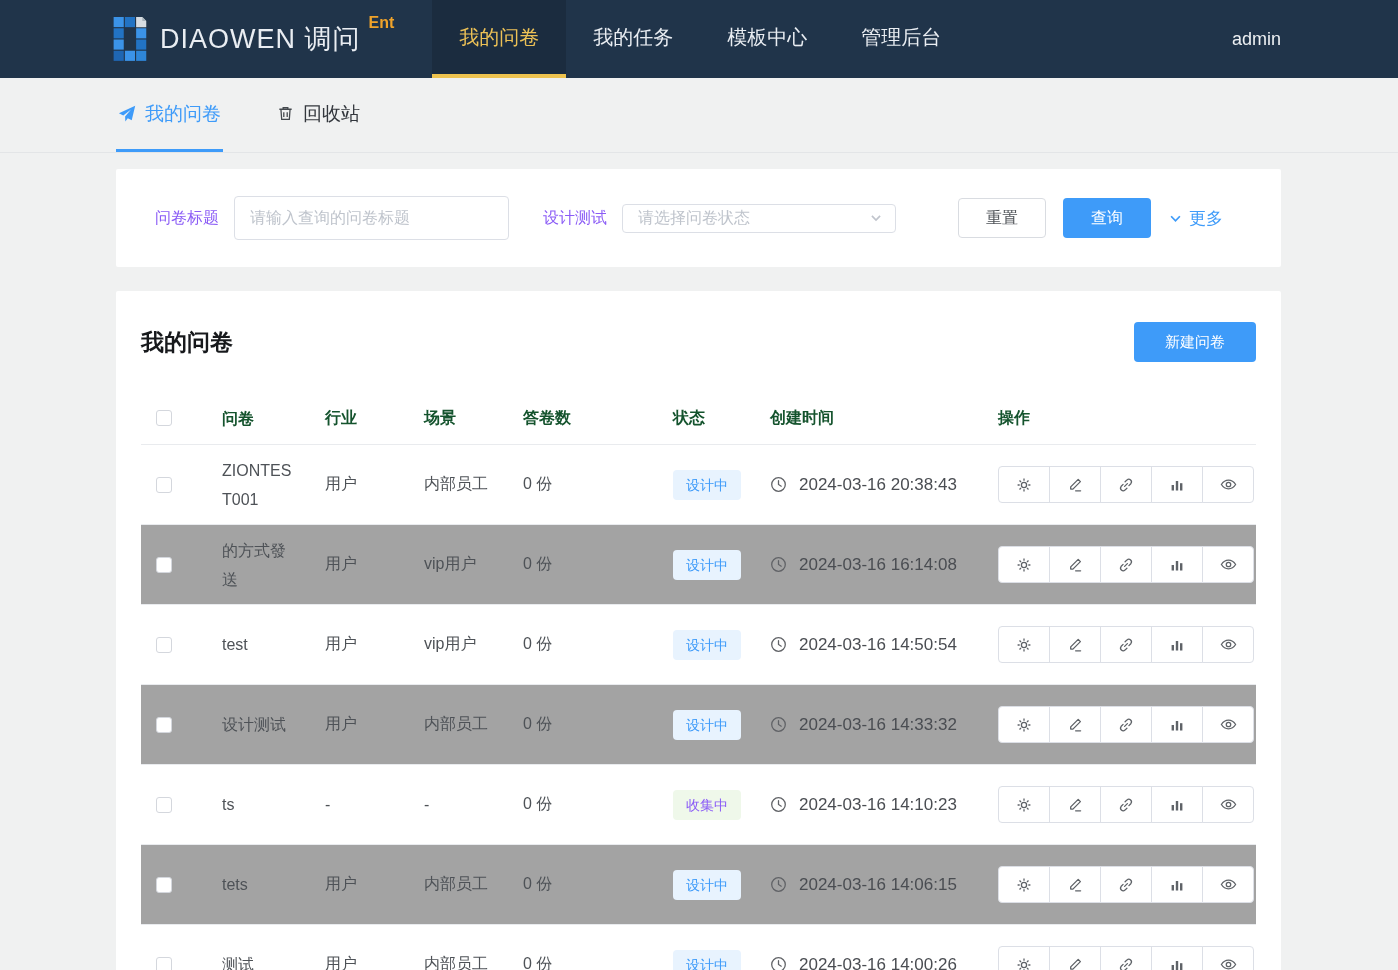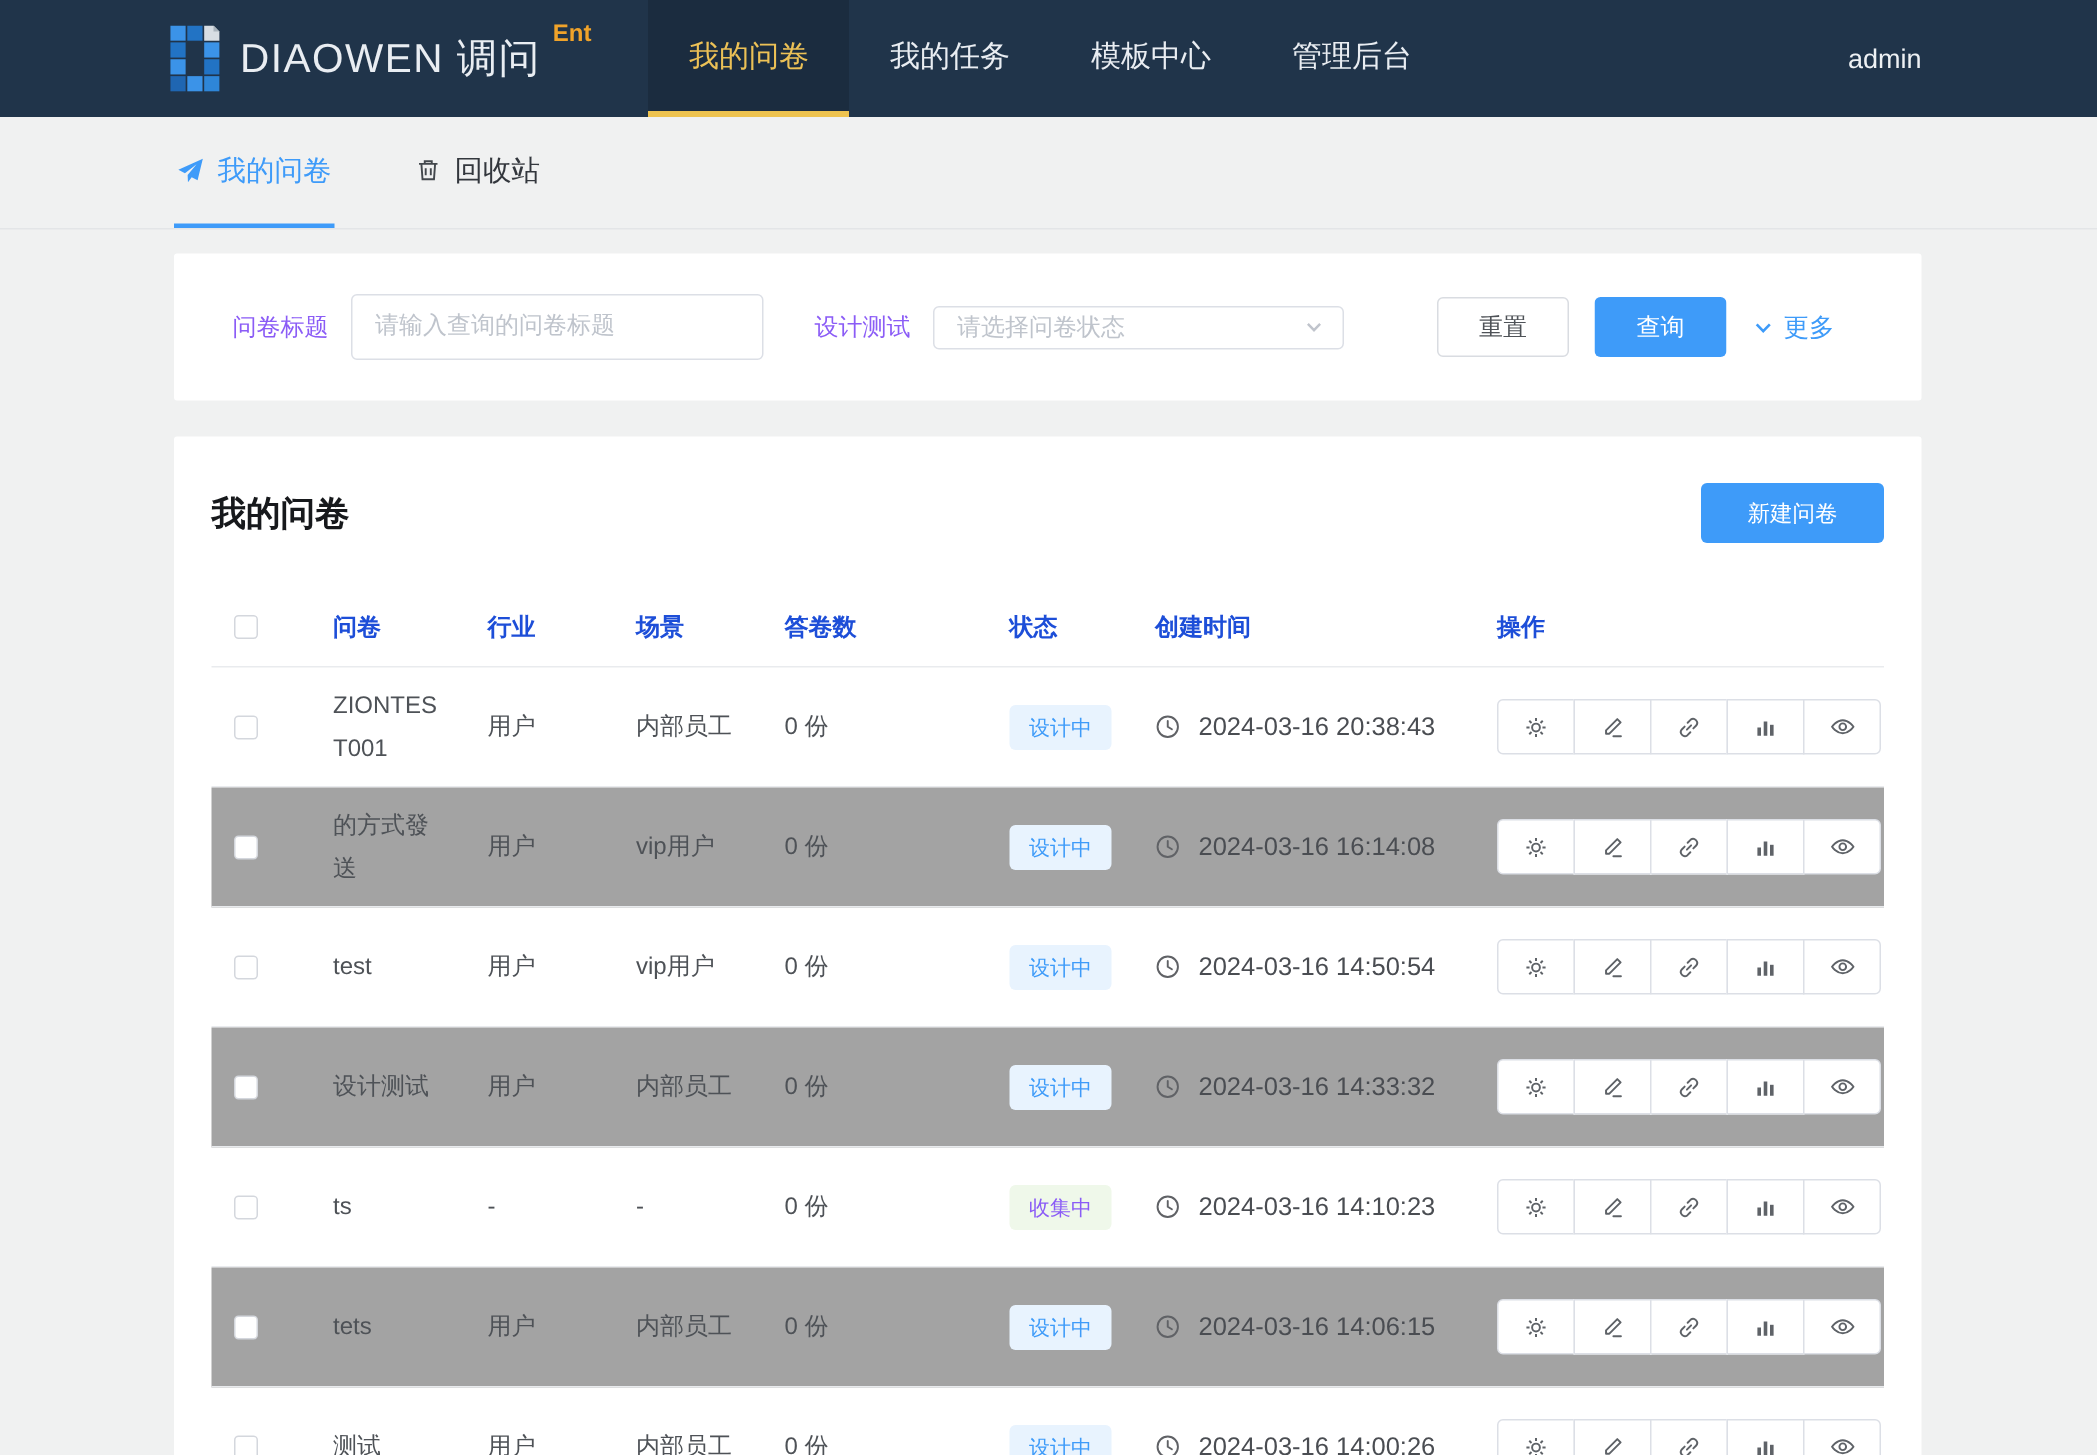--- a/index.html
+++ b/index.html
@@ -42,21 +42,21 @@
   .more-link { display:inline-flex; align-items:center; gap:6px; color:#3e9bf9; font-size:17px; cursor:pointer; }
 
   
   .main-panel { margin-top:24px; height:760px; padding:0 25px; }
   .panel-head { display:flex; align-items:center; justify-content:space-between; padding:31px 0 30px; }
   .page-title { font-size:23px; color:#17191c; font-weight:bold; }
   .btn.create { width:122px; font-size:15px; }
 
   .thead, .trow { display:flex; align-items:center; }
   .thead { height:53px; border-bottom:1px solid #e9ebee; }
-  .th { font-size:16px; color:#1d4ed8; font-weight:bold; }
+  .th { font-size:16px; color:#14532d; font-weight:bold; }
   .trow { min-height:80px; border-bottom:1px solid #e9ebee; padding:10px 0; }
   .trow.striped { background:#a3a3a3; }
   .td { font-size:16px; color:#4e5257; }
 
   .col-check { width:81px; padding-left:15px; flex:none; }
   .col-title { width:103px; padding-right:29px; flex:none; word-break:break-all; line-height:29px; }
   .col-industry { width:99px; flex:none; }
   .col-scene { width:99px; flex:none; }
   .col-answers { width:150px; flex:none; }
   .col-status { width:97px; flex:none; }

